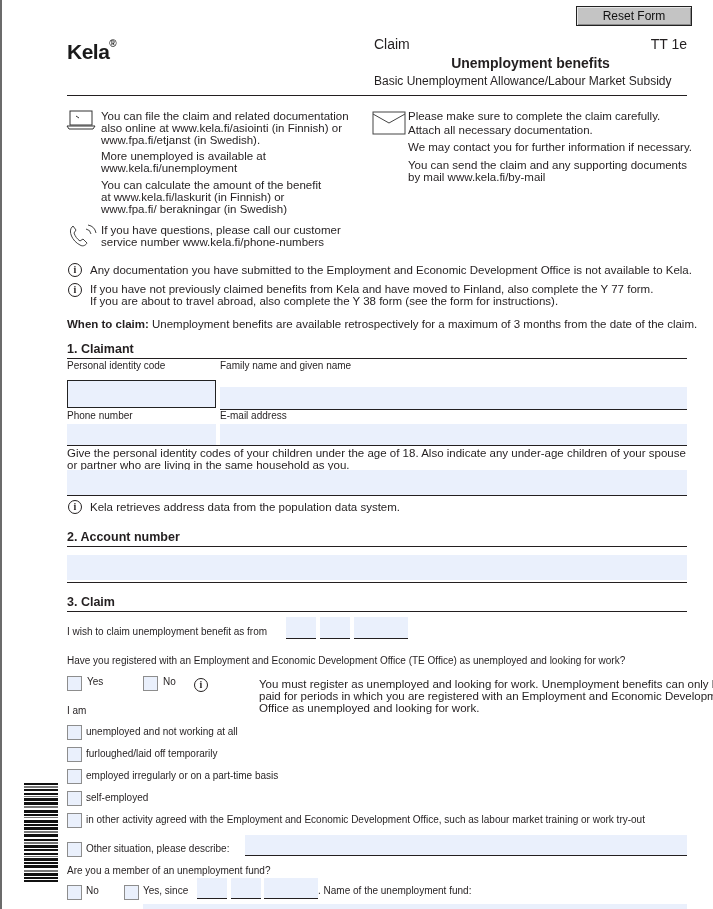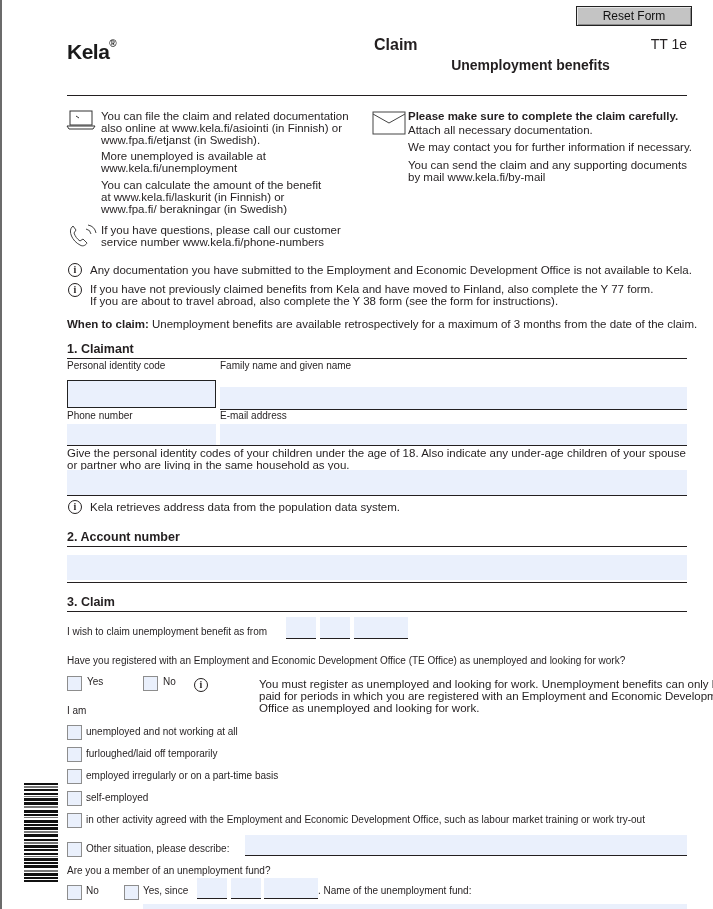--- a/index.html
+++ b/index.html
@@ -4,21 +4,21 @@
 <style>
   * { box-sizing: border-box; margin: 0; padding: 0; }
   html, body { width: 713px; height: 909px; overflow: hidden; background: #fff; }
   body { font-family: "Liberation Sans", sans-serif; color: #231f20; font-size: 12px; position: relative; }
   .page-edge { position: absolute; left: 0; top: 0; width: 2px; height: 909px; background: #6b6b6b; }
   .abs { position: absolute; }
   .reset-btn { position: absolute; left: 576px; top: 6px; width: 116px; height: 20px; background: #c4c4c4; border: 1px solid #222; box-shadow: inset 1px 1px 0 #e6e6e6, inset -1px -1px 0 #8a8a8a; font-size: 12px; text-align: center; line-height: 18px; color: #111; cursor: pointer; }
   .logo { position: absolute; left: 67px; top: 40px; font-size: 21px; font-weight: bold; letter-spacing: -0.5px; color: #1a1a1a; }
   .logo sup { font-size: 10px; position: relative; top: -4px; }
   .title-block { position: absolute; left: 374px; top: 36px; width: 313px; }
-  .t-claim { font-size: 16px; font-weight: bold; }
+  .t-claim { font-size: 14px; font-weight: normal; }
   .t-code { position: absolute; right: 0; top: 0; font-size: 14px; }
   .t-main { font-size: 14px; font-weight: bold; margin-top: 3px; text-align: center; }
   .t-sub { font-size: 12px; margin-top: 3px; }
   .rule { position: absolute; height: 1px; background: #231f20; }
   .small { font-size: 11.5px; line-height: 12px; }
   .field { position: absolute; background: #eaf0fc; border: none; }
   .field-boxed { position: absolute; background: #eaf0fc; border: 1px solid #222; }
   .cb { position: absolute; width: 15px; height: 15px; border: 1px solid #8d8d8d; background: #eaf0fc; cursor: pointer; }
   .lbl { position: absolute; font-size: 10px; white-space: nowrap; }
   .info-ic { display: inline-block; width: 14px; height: 14px; border: 1.4px solid #231f20; border-radius: 50%; font-size: 10px; font-weight: bold; text-align: center; line-height: 11px; font-family: "Liberation Serif", serif; vertical-align: middle; }
@@ -33,20 +33,21 @@
 <div class="page-edge"></div>
 
 <button class="reset-btn">Reset Form</button>
 
 <div class="logo"><span>Kela</span><sup>®</sup></div>
 
 <div class="title-block">
   <div class="t-claim">Claim</div>
   <div class="t-code">TT 1e</div>
   <div class="t-main">Unemployment benefits</div>
+  <div class="t-sub">Basic Unemployment Allowance/Labour Market Subsidy</div>
 </div>
 <div class="rule" style="left:67px; top:95px; width:620px;"></div>
 
 <svg class="abs" style="left:66px; top:110px;" width="30" height="22">
   <rect x="4" y="1" width="22" height="14" fill="none" stroke="#333" stroke-width="1"></rect>
   <path d="M1 16 H29 L27 19 H3 Z" fill="none" stroke="#333" stroke-width="1"></path>
   <path d="M10 6 l3 2" stroke="#333" stroke-width="1"></path>
 </svg>
 <div class="abs small" style="left:101px; top:110px; width:265px;">You can file the claim and related documentation also online at www.kela.fi/asiointi (in Finnish) or www.fpa.fi/etjanst (in Swedish).</div>
 <div class="abs small" style="left:101px; top:150px; width:180px;">More unemployed is available at www.kela.fi/unemployment</div>
@@ -55,21 +56,21 @@
   <path d="M6 4 C2 8 6 18 14 22 C17 24 20 22 21 20 L17 16 L14 18 C11 16 9 13 8 10 L10 7 L7 3 Z" fill="none" stroke="#444" stroke-width="1"></path>
   <path d="M20 6 A6 6 0 0 1 25 11" fill="none" stroke="#444" stroke-width="1"></path>
   <path d="M22 2 A10 10 0 0 1 30 10" fill="none" stroke="#444" stroke-width="1"></path>
 </svg>
 <div class="abs small" style="left:101px; top:224px; width:270px;">If you have questions, please call our customer service number www.kela.fi/phone-numbers</div>
 
 <svg class="abs" style="left:372px; top:111px;" width="34" height="24">
   <rect x="1" y="1" width="32" height="22" fill="none" stroke="#444" stroke-width="1"></rect>
   <path d="M1 3 L17 12 L33 3" fill="none" stroke="#444" stroke-width="1"></path>
 </svg>
-<div class="abs small" style="left:408px; top:110px; width:290px;font-weight:bold;">Please make sure to complete the claim carefully.</div>
+<div class="abs small" style="left:408px; top:110px; width:290px;">Please make sure to complete the claim carefully.</div>
 <div class="abs small" style="left:408px; top:124px; width:290px;">Attach all necessary documentation.</div>
 <div class="abs small" style="left:408px; top:141px; width:290px;">We may contact you for further information if necessary.</div>
 <div class="abs small" style="left:408px; top:159px; width:285px;">You can send the claim and any supporting documents by mail www.kela.fi/by-mail</div>
 
 <span class="abs info-ic" style="left:68px; top:263px;">i</span>
 <div class="abs small" style="left:90px; top:264px; width:610px;">Any documentation you have submitted to the Employment and Economic Development Office is not available to Kela.</div>
 <span class="abs info-ic" style="left:68px; top:283px;">i</span>
 <div class="abs small" style="left:90px; top:283px; width:610px;">If you have not previously claimed benefits from Kela and have moved to Finland, also complete the Y 77 form.</div>
 <div class="abs small" style="left:90px; top:295px; width:610px;">If you are about to travel abroad, also complete the Y 38 form (see the form for instructions).</div>
 <div class="abs small" style="left:67px; top:318px; width:640px;"><b>When to claim:</b> <span>Unemployment benefits are available retrospectively for a maximum of 3 months from the date of the claim.</span></div>

